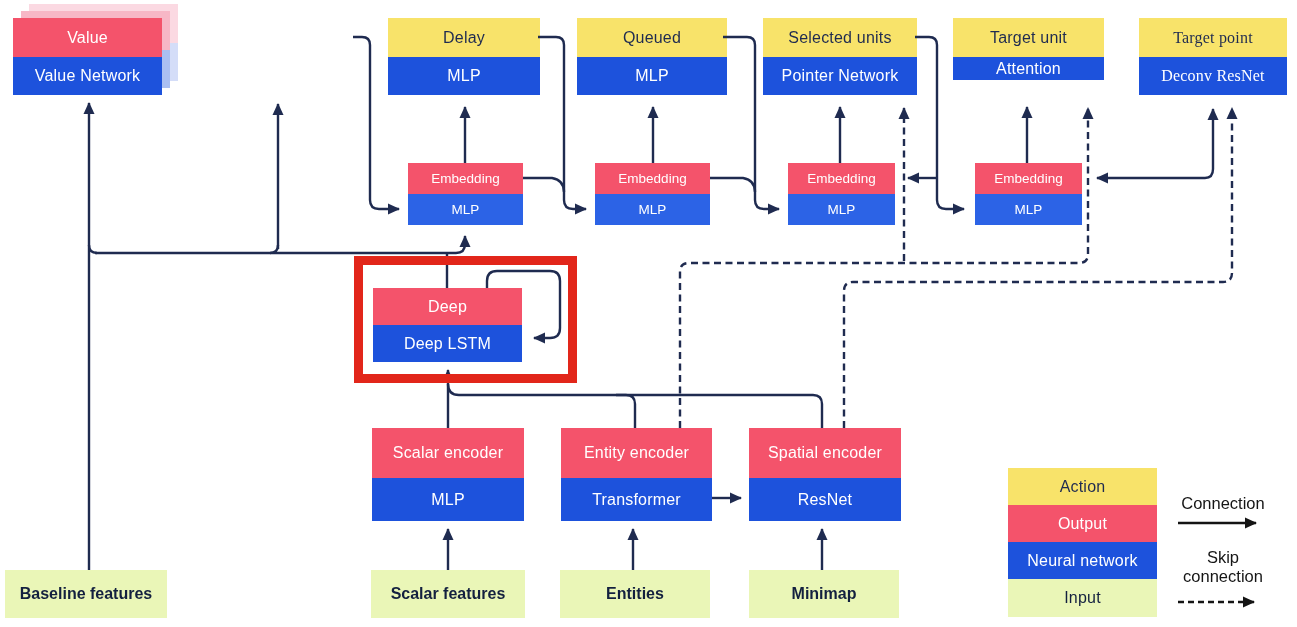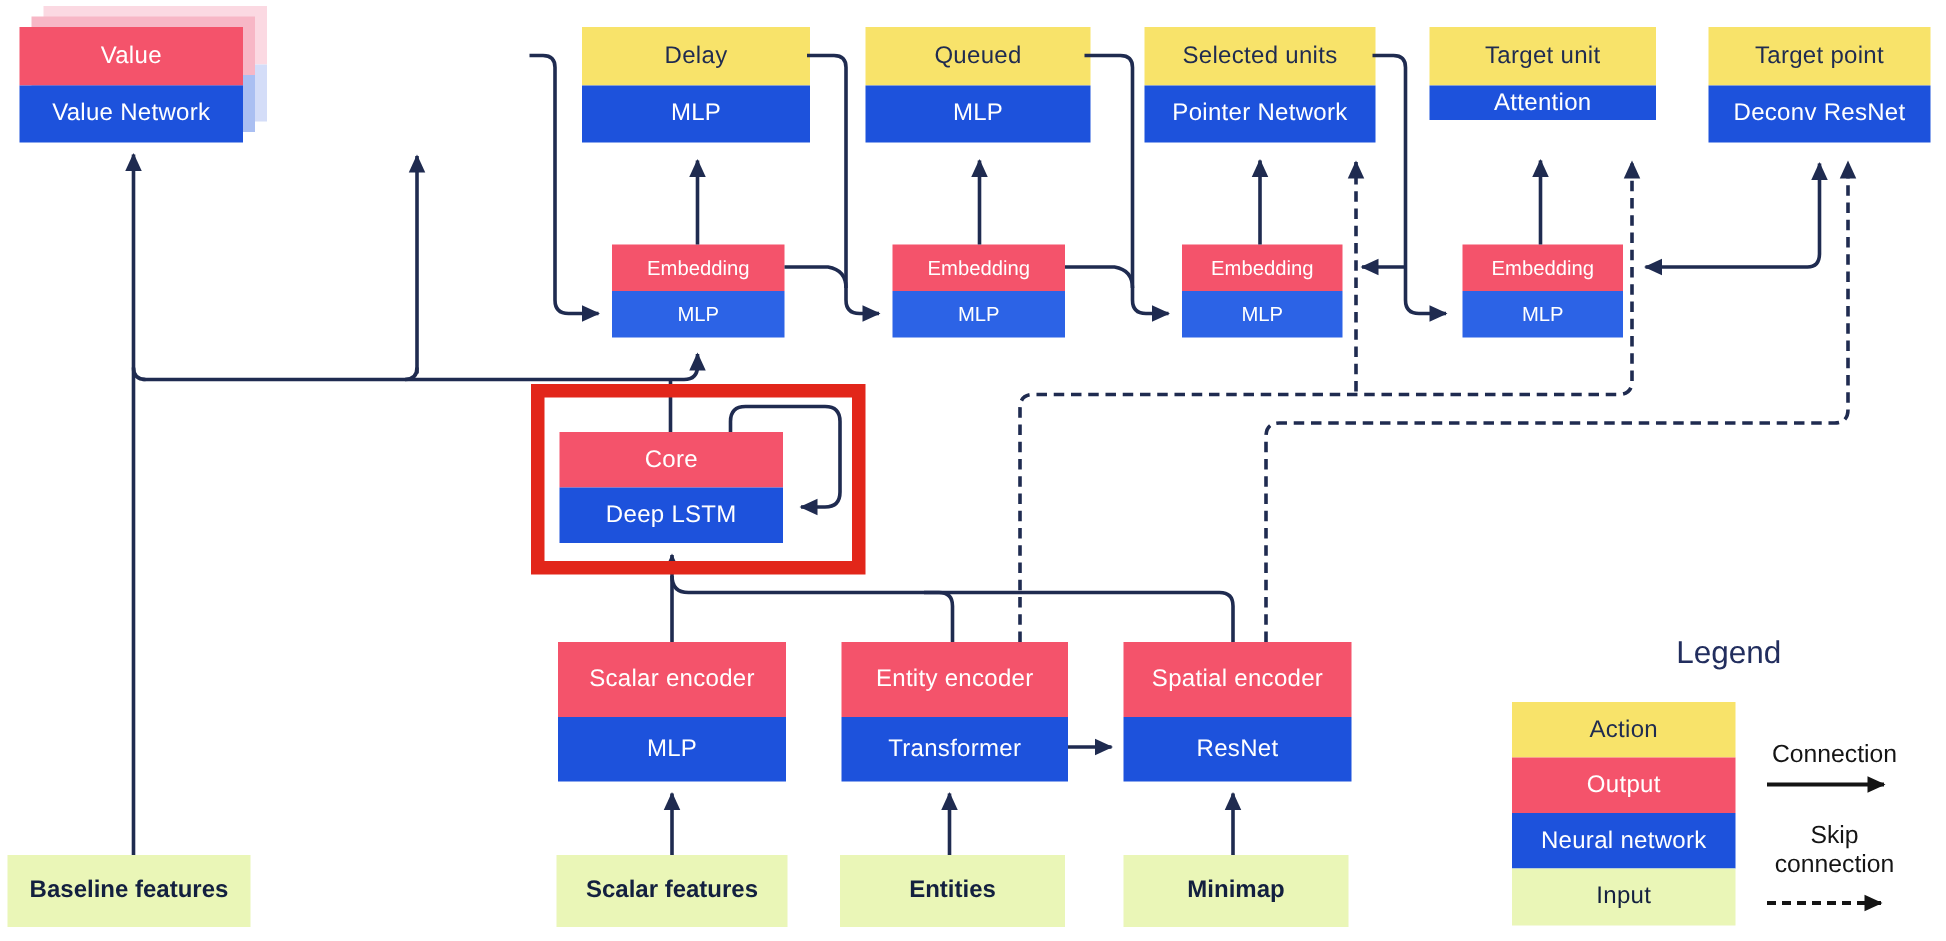--- a/index.html
+++ b/index.html
@@ -82,21 +82,21 @@
       </div>
   </div>
   <div class="node" style="left:953px;top:18px;width:151px;height:77px;">
     <div class="half bg-action" style="height:39px;">
         <span class="lbl">Target unit</span>
       </div>
     <div class="half bg-network" style="height:23px;">
         <span class="lbl">Attention</span>
       </div>
   </div>
-  <div class="node" style="left:1139px;top:18px;width:148px;height:77px;">
+  <div class="node" style="left:1139px;top:18px;width:148px;height:77px;font-family:Liberation Serif, serif;">
     <div class="half bg-action" style="height:39px;">
         <span class="lbl">Target point</span>
       </div>
     <div class="half bg-network" style="height:38px;">
         <span class="lbl">Deconv ResNet</span>
       </div>
   </div>
 
   <div class="node" style="left:408px;top:163px;width:115px;height:62px;">
     <div class="half bg-output" style="height:31px;">
@@ -126,21 +126,21 @@
     <div class="half bg-output" style="height:31px;">
         <span class="lbl-sm">Embedding</span>
       </div>
     <div class="half bg-network-light" style="height:31px;">
         <span class="lbl-sm">MLP</span>
       </div>
   </div>
 
   <div class="node" style="left:373px;top:288px;width:149px;height:74px;">
     <div class="half bg-output" style="height:37px;">
-        <span class="lbl">Core</span>
+        <span class="lbl">Deep</span>
       </div>
     <div class="half bg-network" style="height:37px;">
         <span class="lbl">Deep LSTM</span>
       </div>
   </div>
 
   <div class="node" style="left:372px;top:428px;width:152px;height:93px;">
     <div class="half bg-output" style="height:50px;">
         <span class="lbl">Scalar encoder</span>
       </div>
@@ -179,21 +179,20 @@
     <div class="half bg-input" style="height:48px;text-align:right;">
         <span class="lbl-in">Entities</span>
       </div>
   </div>
   <div class="node" style="left:749px;top:570px;width:150px;height:48px;">
     <div class="half bg-input" style="height:48px;">
         <span class="lbl-in">Minimap</span>
       </div>
   </div>
 
-  <div class="legend-title" style="left:1080px;top:424px;width:145px;text-align:center;">Legend</div>
   <div class="node" style="left:1008px;top:468px;width:149px;height:37px;">
     <div class="half bg-action" style="height:37px;text-align:right;">
         <span class="lbl">Action</span>
       </div>
   </div>
   <div class="node" style="left:1008px;top:505px;width:149px;height:37px;">
     <div class="half bg-output" style="height:37px;">
         <span class="lbl">Output</span>
       </div>
   </div>

